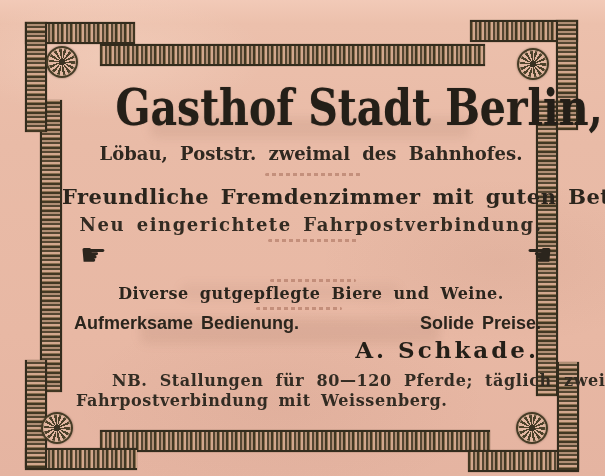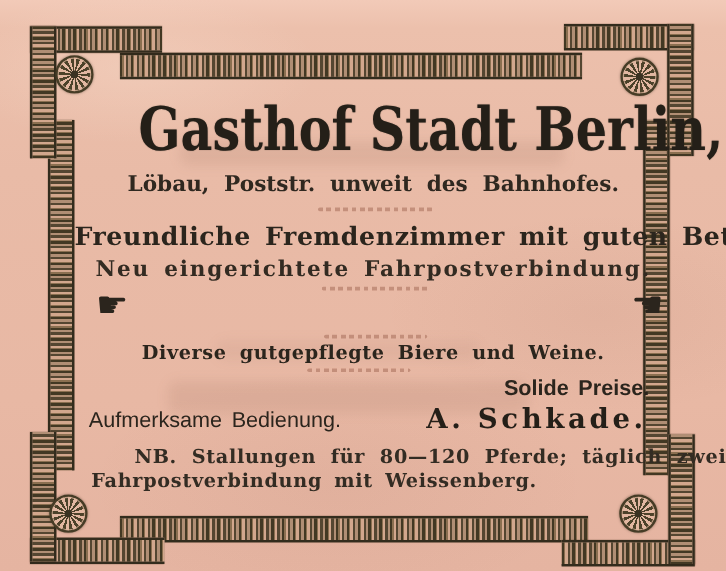--- a/index.html
+++ b/index.html
@@ -69,21 +69,21 @@
          text-shadow:0 0 1px rgba(36,31,24,.5);}
   .title .squeeze{display:inline-block;transform:scaleX(.82);transform-origin:center;}
   .address{top:143px;font-weight:bold;font-size:18px;word-spacing:6px;color:#2f2820;}
   .rooms{top:184px;font-weight:bold;font-size:21px;letter-spacing:.5px;word-spacing:4px;color:#2b251d;}
   .society{top:214px;font-weight:bold;font-size:18px;letter-spacing:1.5px;word-spacing:4px;color:#332b22;}
   .kitchen{top:246px;font-weight:bold;font-size:21px;letter-spacing:5px;word-spacing:10px;color:#2b251d;}
   .manicule{position:absolute;top:240px;font-family:"DejaVu Sans",sans-serif;font-size:30px;color:#2b251d;line-height:1;}
   .man-l{left:80px;} .man-r{right:72px;}
   .drinks{top:284px;font-weight:bold;font-size:16px;letter-spacing:.5px;word-spacing:5px;color:#2b251d;}
   .service{position:absolute;left:74px;top:313px;font-family:"Liberation Sans",sans-serif;
-           font-weight:normal;font-size:18px;word-spacing:3px;color:#2b251d;white-space:nowrap;margin-top:27px;}
+           font-weight:bold;font-size:18px;word-spacing:3px;color:#2b251d;white-space:nowrap;}
   .prices{position:absolute;right:84px;top:313px;font-family:"Liberation Sans",sans-serif;
           font-weight:bold;font-size:18px;word-spacing:3px;color:#2b251d;white-space:nowrap;}
   .owner{position:absolute;right:86px;top:336px;font-weight:bold;font-size:23px;
          letter-spacing:3px;color:#241f18;white-space:nowrap;margin-left:26px;}
   .note1{position:absolute;left:112px;top:371px;font-size:16px;font-weight:600;
          letter-spacing:.6px;word-spacing:6px;color:#332c23;white-space:nowrap;}
   .note2{position:absolute;left:76px;top:391px;font-size:16px;font-weight:600;
          letter-spacing:.6px;word-spacing:4px;color:#332c23;white-space:nowrap;}
 
   
@@ -118,21 +118,21 @@
   <div class="rosette r-br"></div>
 
   <div class="ghost g1"></div>
   <div class="ghost g2"></div>
   <div class="ghost g3"></div>
 
   <div class="txt title">
     <span class="squeeze">Gasthof Stadt Berlin,</span>
   </div>
 
-  <div class="txt address">Löbau, Poststr. unweit des Bahnhofes.</div>
+  <div class="txt address">Löbau, Poststr. zweimal des Bahnhofes.</div>
 
   <div class="divider d1"></div>
 
   <div class="txt rooms">Freundliche Fremdenzimmer mit guten Betten.</div>
   <div class="txt society">Neu eingerichtete Fahrpostverbindung.</div>
 
   <div class="divider d2"></div>
 
   <span class="manicule man-l">☛</span>
   <span class="manicule man-r">☚</span>

